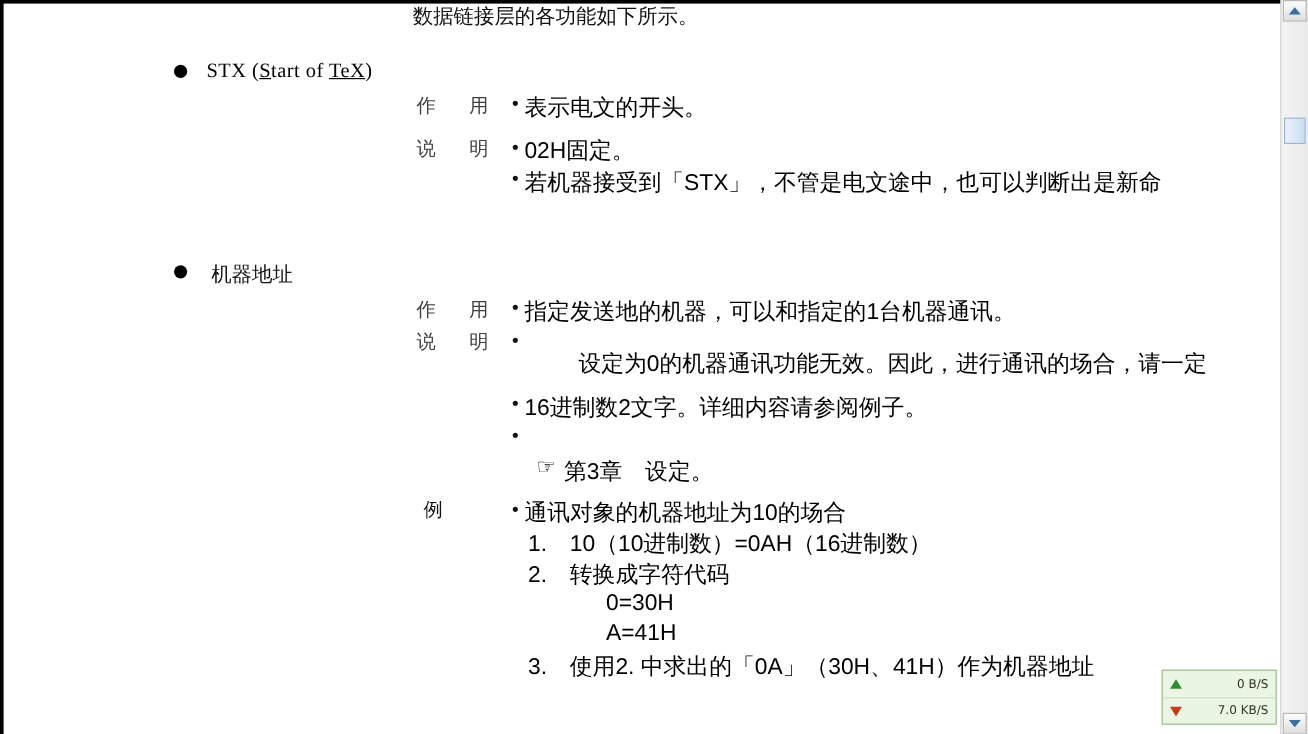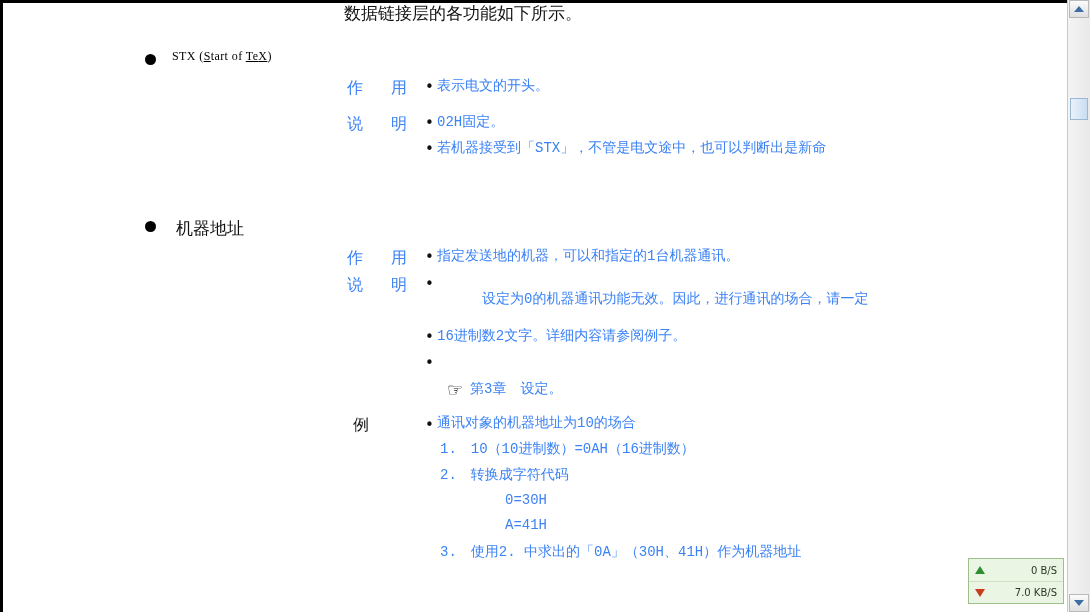--- a/index.html
+++ b/index.html
@@ -66,40 +66,40 @@
   }
   .bullet-dot {
     position: absolute;
     width: 11px;
     height: 11px;
     border-radius: 50%;
     background: #000000;
   }
   .heading-lat {
     font-family: "Liberation Serif", serif;
-    font-size: 12px;
+    font-size: 17px;
     letter-spacing: 0.4px;
   }
   .u { text-decoration: underline; }
 
   .lbl {
     font-family: "DejaVu Sans", "Liberation Sans", sans-serif;
     font-size: 16px;
-    color: #3b82f6;
+    color: #404040;
     letter-spacing: 6px;
   }
   .lbl-single {
     font-family: "DejaVu Sans", "Liberation Sans", sans-serif;
     font-size: 16px;
     color: #111111;
   }
   .li {
-    font-family: Liberation Mono, monospace;
-    font-size: 14px;
-    color: #3b82f6;
+    font-family: Liberation Sans, sans-serif;
+    font-size: 19px;
+    color: #000000;
   }
   .dot-mark {
     position: absolute;
     font-family: "DejaVu Sans", sans-serif;
     font-size: 15px;
     color: #111111;
   }
   .hand {
     font-family: "DejaVu Sans", sans-serif;
     font-size: 18px;

